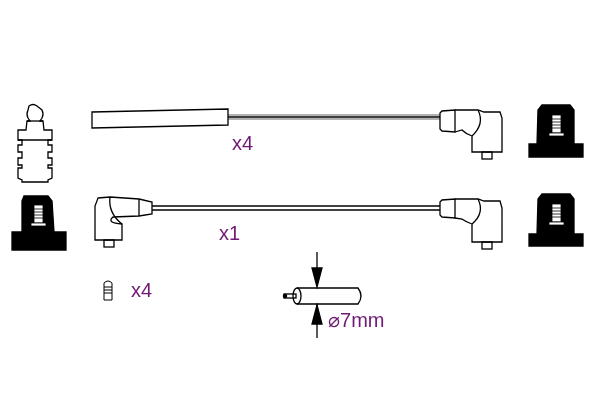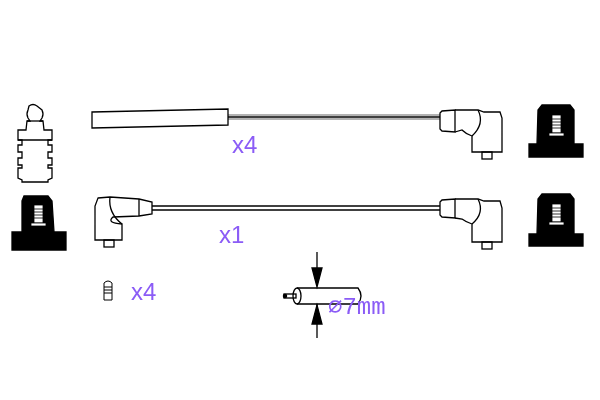--- a/index.html
+++ b/index.html
@@ -1,18 +1,18 @@
 <!DOCTYPE html>
 <html><head>
 <meta charset="utf-8">
 <style>
   html, body { margin: 0; padding: 0; background: #ffffff; }
   body { width: 600px; height: 400px; position: relative; overflow: hidden; font-family: "Liberation Sans", sans-serif; }
   svg { position: absolute; left: 0; top: 0; }
-  .lbl { position: absolute; font-family: "Liberation Sans", sans-serif; color: #8b5cf6; font-size: 24px; line-height: 1; }
+  .lbl { position: absolute; font-family: "Liberation Sans", sans-serif; color: #701a75; font-size: 20px; line-height: 1; }
 </style>
 </head>
 <body>
 
 <svg width="600" height="400" viewBox="0 0 600 400" fill="none" stroke="#000" stroke-width="1.3">
 
   <g>
     <path d="M29 106 Q33 103 37 106 L42 110 Q44 114 42 118 L40 121 L43 121 L44 130 L52 130 L52 140 L48 140 L48 145 L52 145 L52 152 L48 152 L48 158 L52 158 L52 165 L48 165 L48 168 L52 168 L52 178 L48 180 L48 182 L22 182 L22 180 L18 178 L18 168 L22 168 L22 165 L18 165 L18 158 L22 158 L22 152 L18 152 L18 145 L22 145 L22 140 L18 140 L18 130 L26 130 L27 121 L30 121 L28 118 Q26 114 28 110 Z"></path>
     <line x1="27" y1="121" x2="43" y2="121"></line>
     <line x1="18" y1="140" x2="52" y2="140"></line>
@@ -87,13 +87,13 @@
     <path d="M297 288 L358 288 Q364 296 358 304 L297 304"></path>
     <ellipse cx="297" cy="296" rx="4" ry="8"></ellipse>
     <rect x="284" y="294" width="12" height="4"></rect>
     <circle cx="285" cy="296" r="1.6" fill="#000"></circle>
   </g>
 </svg>
 
 <div class="lbl" style="left:232px; top:133px;">x4</div>
 <div class="lbl" style="left:219px; top:223px;">x1</div>
 <div class="lbl" style="left:131px; top:280px;">x4</div>
-<div class="lbl" style="left:328px; top:296px;font-family:Liberation Mono, monospace;">⌀7mm</div>
+<div class="lbl" style="left:328px; top:310px;">⌀7mm</div>
 
 </body></html>

